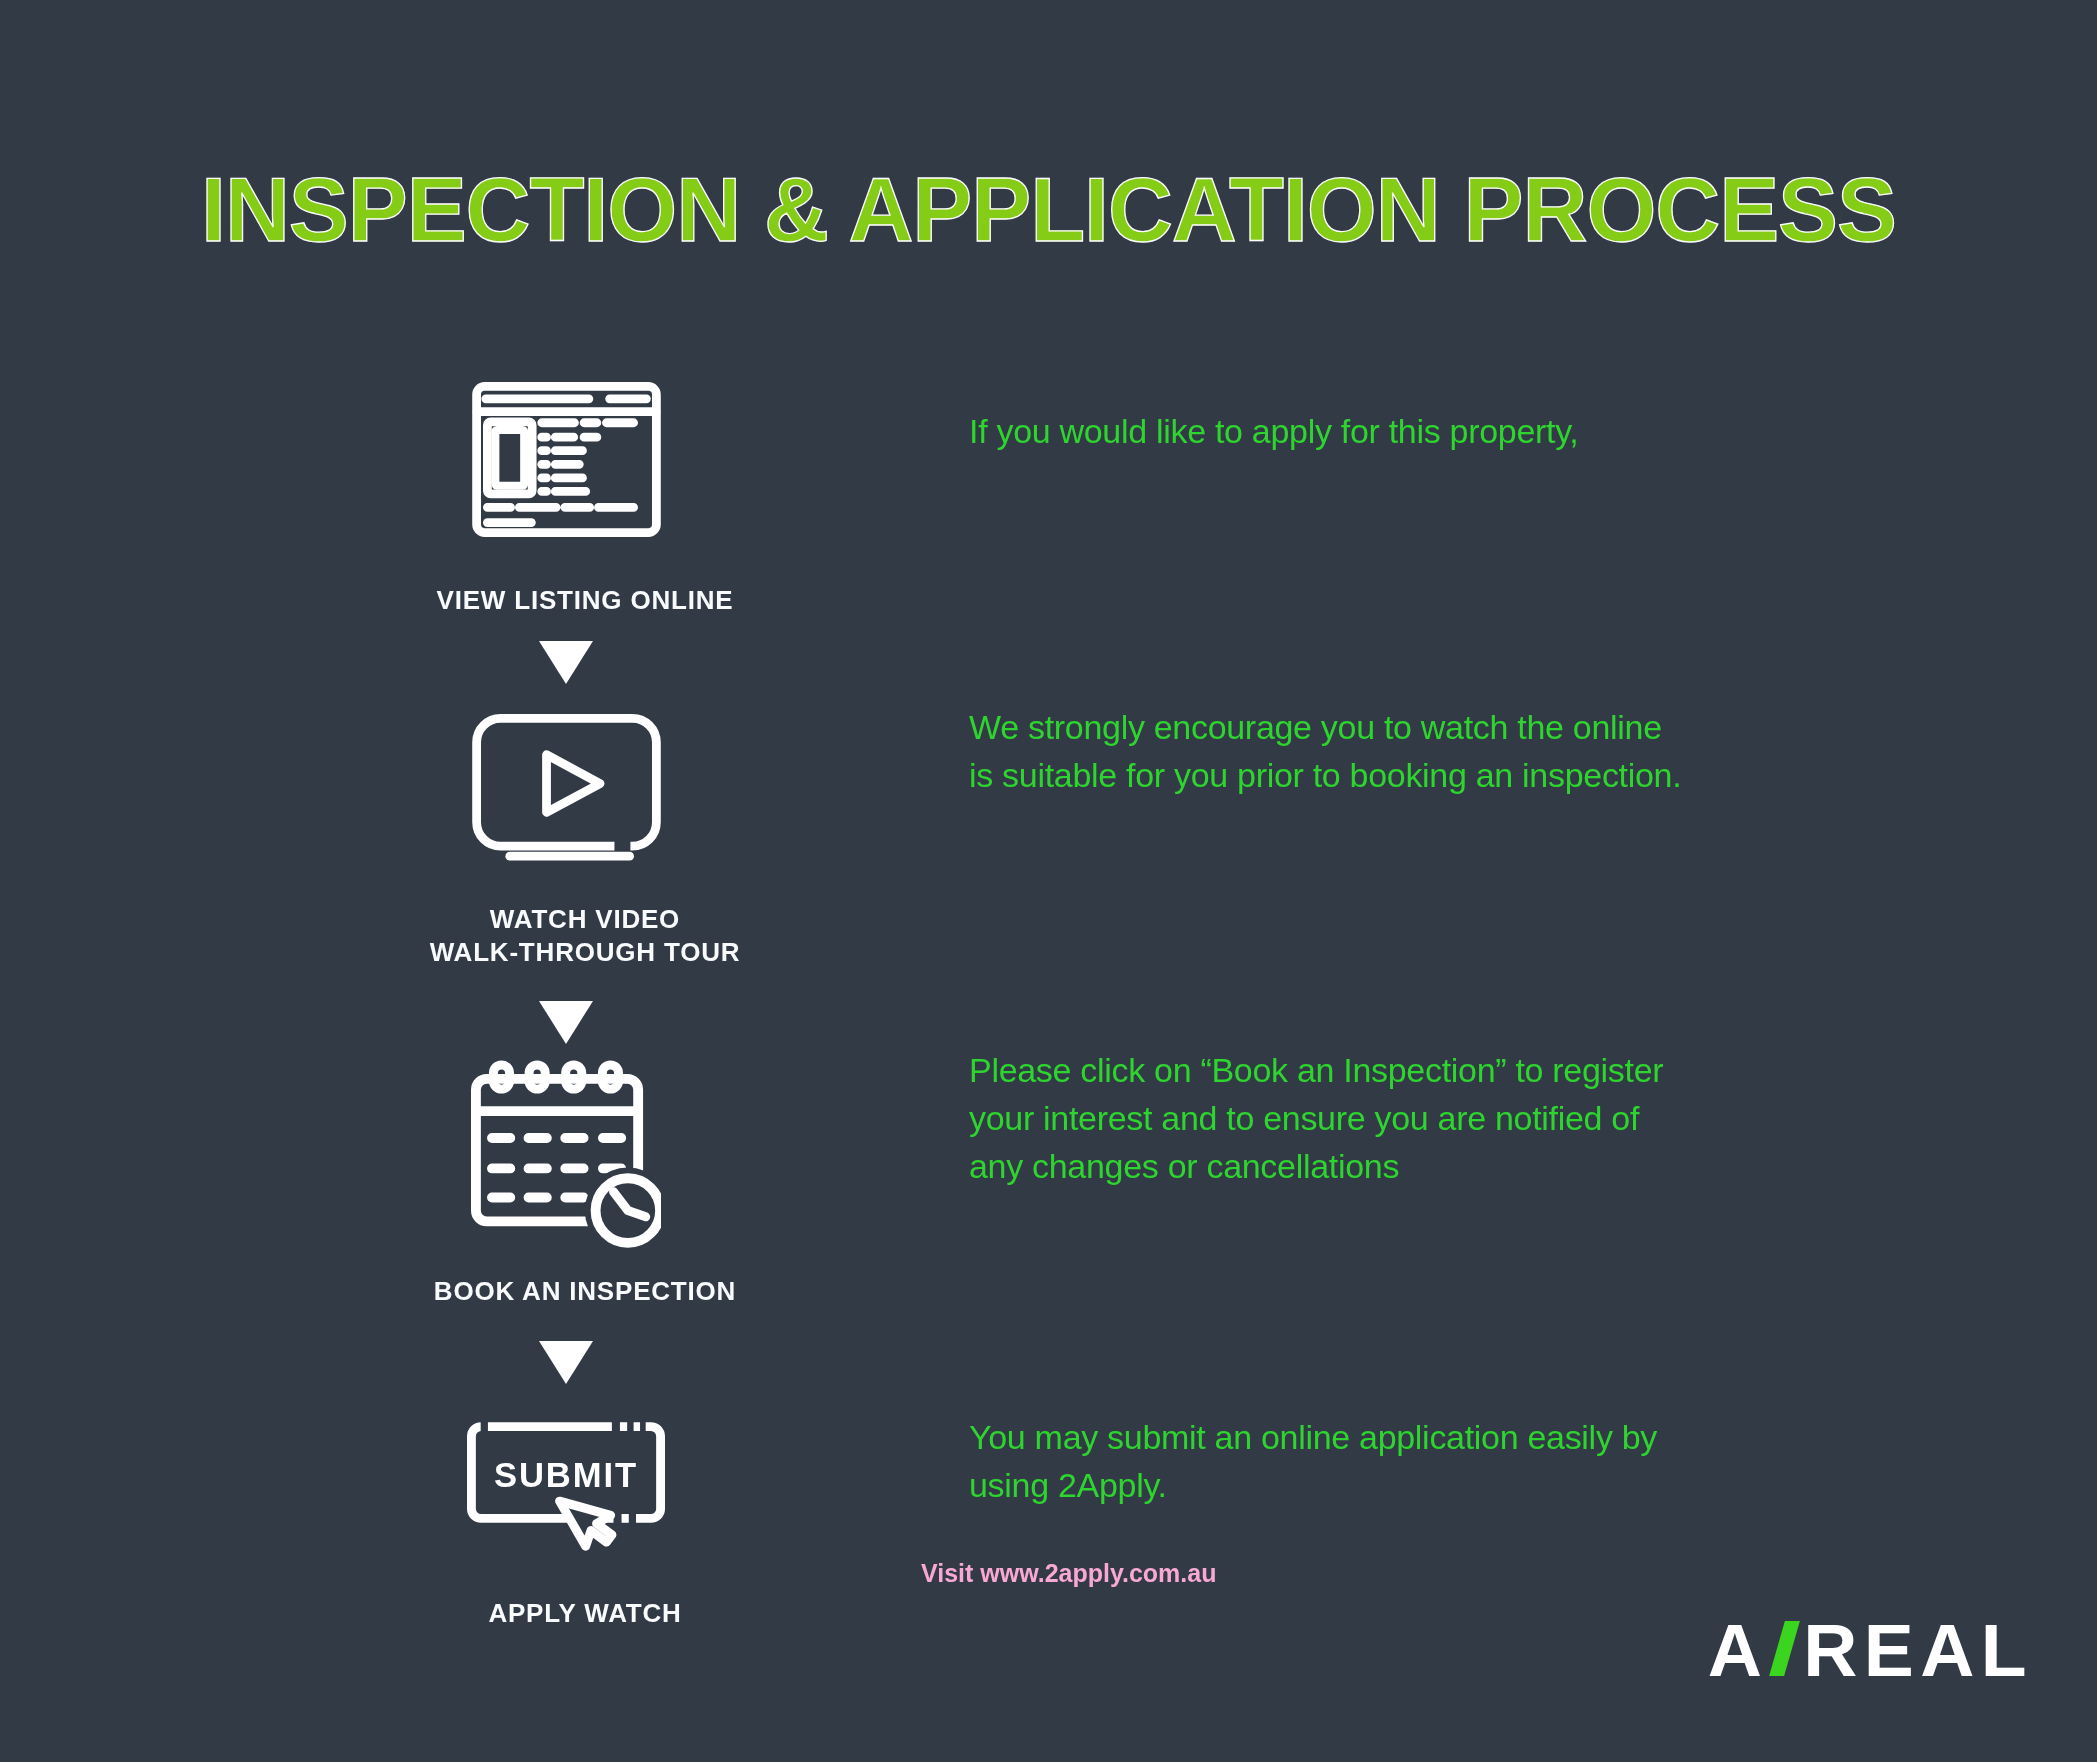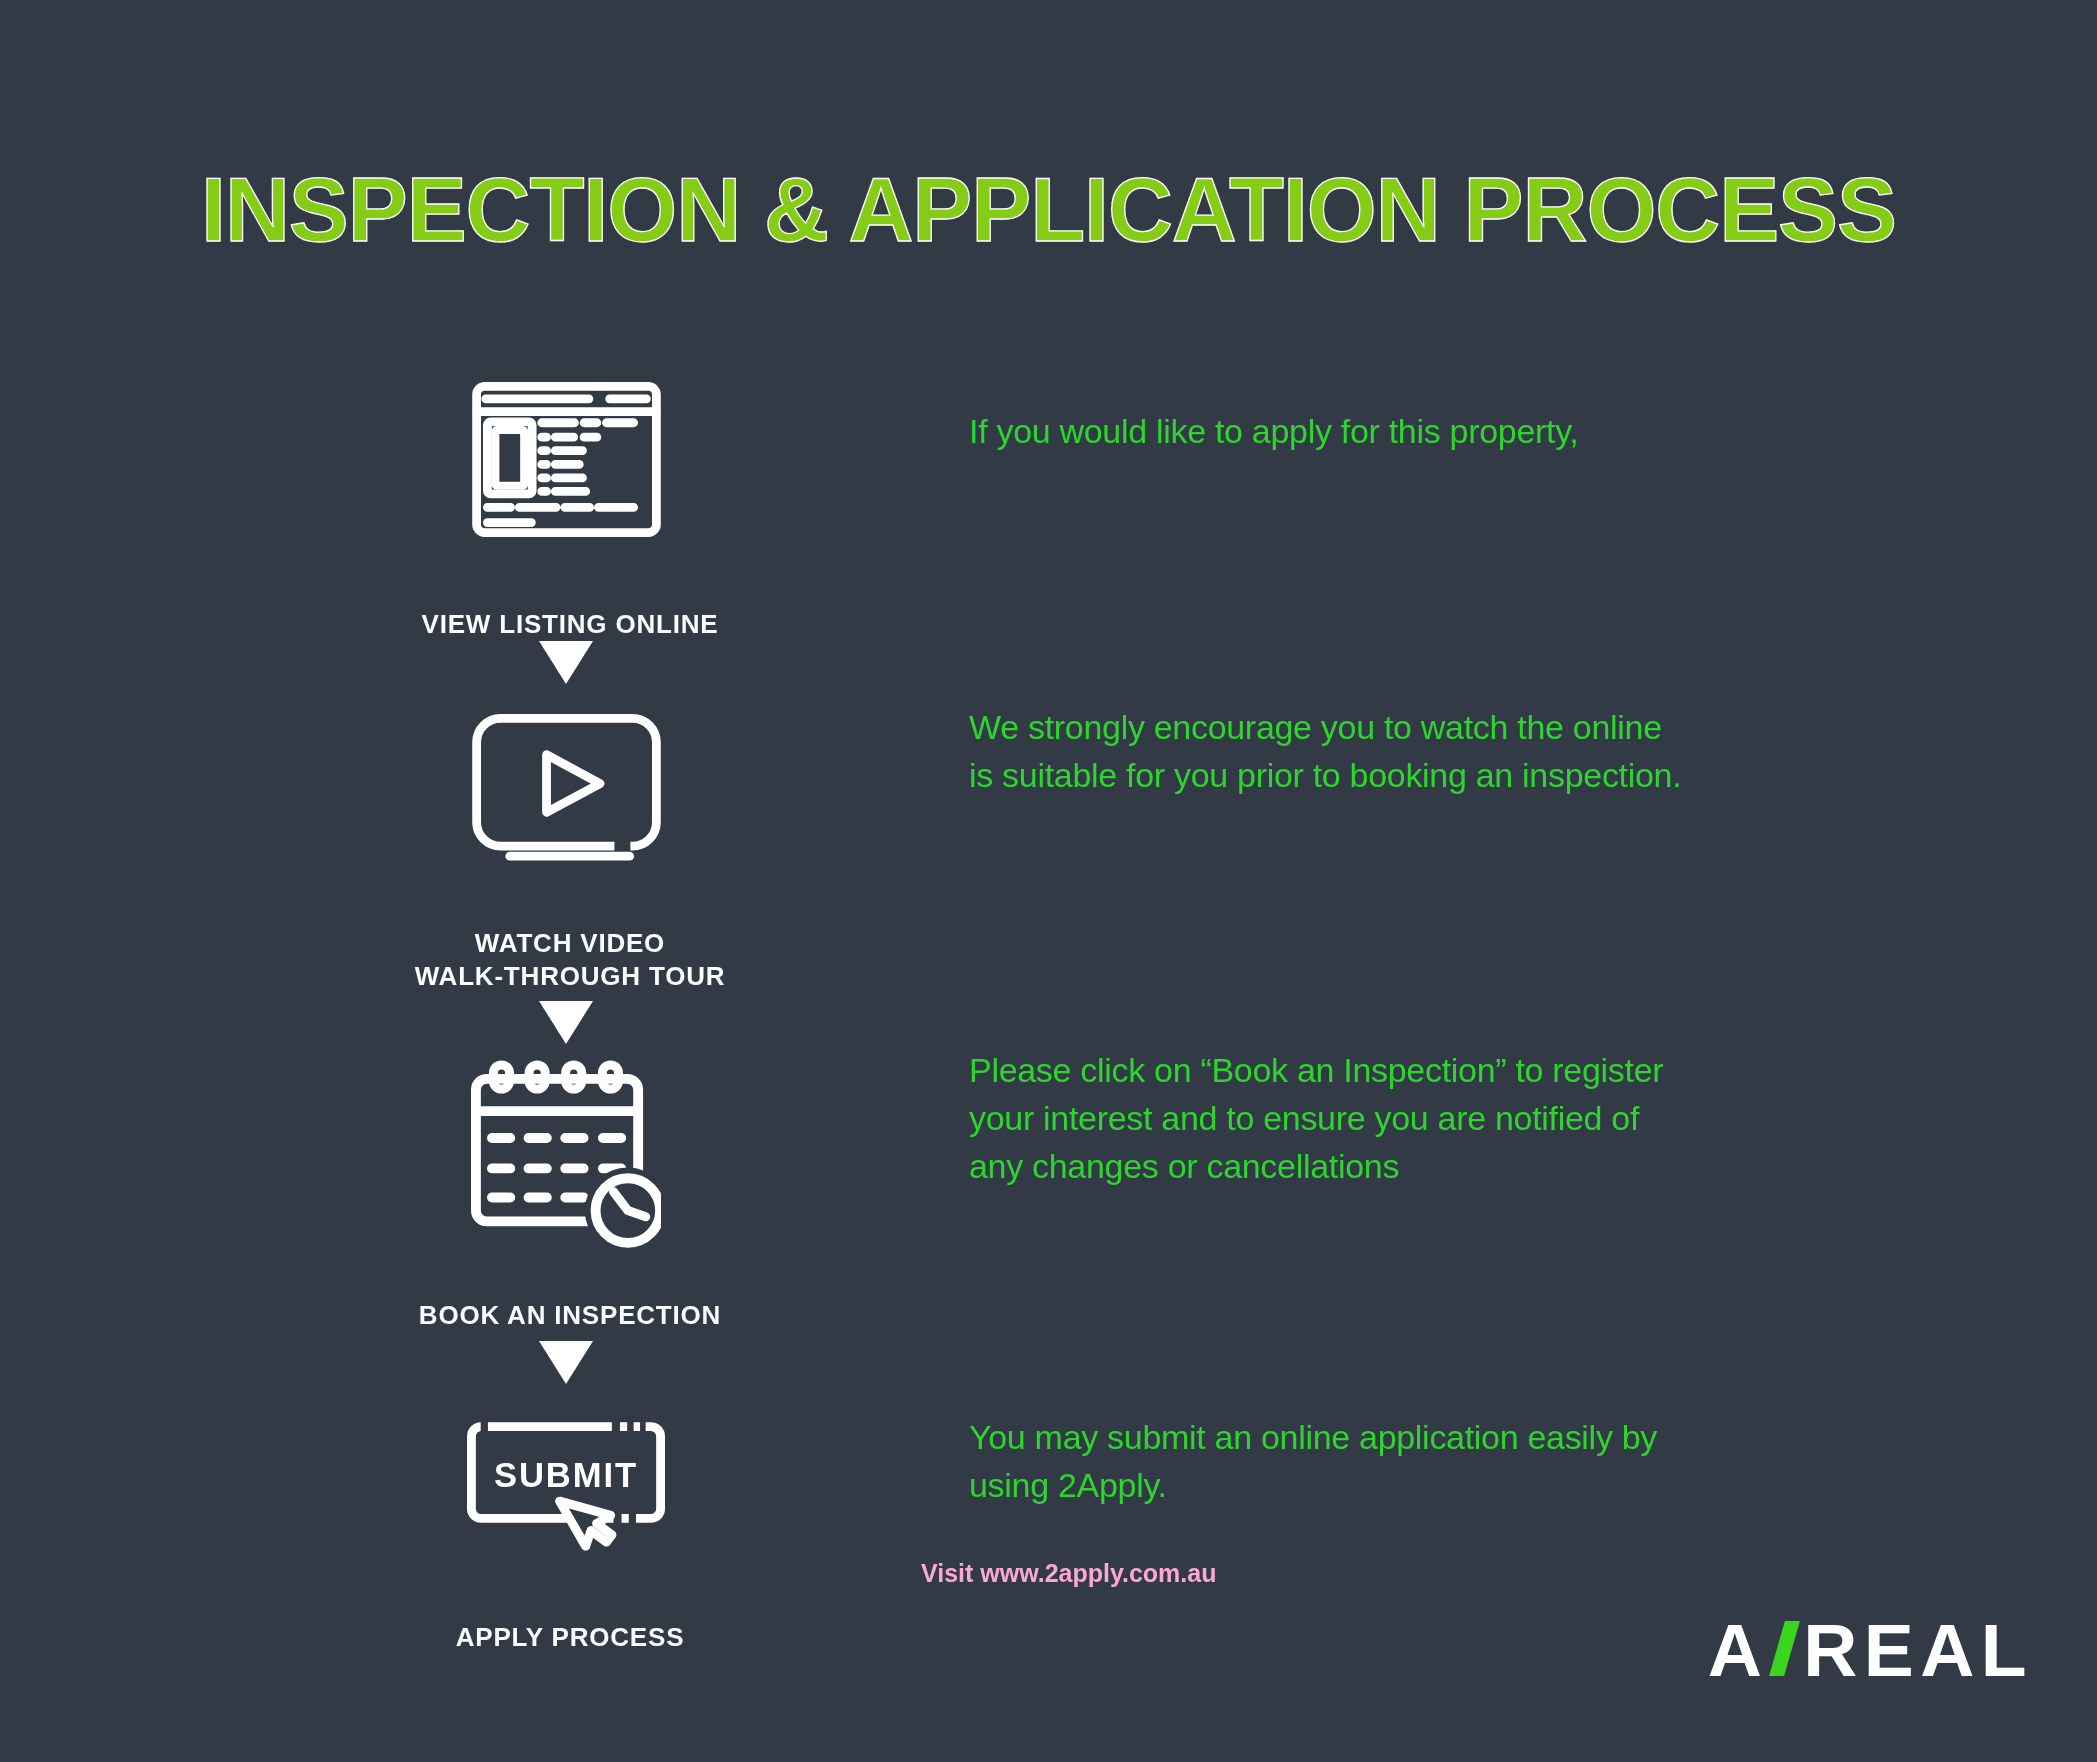--- a/index.html
+++ b/index.html
@@ -13,23 +13,23 @@
     text-align:center;color:#84cc16;font-size:90px;font-weight:bold;
     letter-spacing:-1.1px;-webkit-text-stroke:1.3px #FFFFFF;white-space:nowrap;
   }
   .icon{position:absolute;}
   .icon .ln{stroke:#FFFFFF;fill:none;stroke-width:5.5;stroke-linecap:round;stroke-linejoin:round;}
   .icon .thin{stroke-width:5;}
   .icon .bgmask{stroke:#323A46;fill:none;stroke-width:8.5;stroke-linecap:butt;}
   .icon .bgfill{fill:#323A46;stroke:none;}
   .icon .darkfill{fill:#323A46;}
   .step-label{
-    position:absolute;left:570px;transform:translateX(-50%);
+    position:absolute;left:585px;transform:translateX(-50%);
     color:#F8FAFB;font-size:26px;font-weight:bold;letter-spacing:0.8px;
-    line-height:33px;text-align:center;white-space:nowrap;margin-top:24px;
+    line-height:33px;text-align:center;white-space:nowrap;
   }
   .arrow{
     position:absolute;left:539px;width:0;height:0;
     border-left:27px solid transparent;border-right:27px solid transparent;
     border-top:43px solid #FFFFFF;
   }
   .desc{
     position:absolute;left:921px;color:#2ED52E;
     font-size:34px;line-height:48px;letter-spacing:-0.3px;white-space:nowrap;margin-left:48px;
   }
@@ -108,21 +108,21 @@
 <svg class="icon" style="left:467px;top:1422px;" width="198" height="155" viewBox="0 0 123 96">
   <rect class="ln" x="2.75" y="2.75" width="117.5" height="57" rx="6"></rect>
   <path class="bgmask" d="M8.5 2.75 H13 M90 2.75 H95 M99.5 2.75 H103.5 M107.5 2.75 H111"></path>
   <path class="bgmask" d="M91 59.75 H96 M100.5 59.75 H105"></path>
   <text x="61.5" y="40" text-anchor="middle" font-size="21.5" font-weight="bold" letter-spacing="1.2" fill="#FFFFFF" stroke="none" font-family="Liberation Sans, sans-serif">SUBMIT</text>
   <g transform="translate(57.5 49) rotate(-30) scale(1.58)">
     <path d="M0 0 L0 20.5 L4.9 16.2 L7.9 23.2 L11.2 21.8 L8.2 14.9 L14.6 14.9 Z" fill="#323A46" stroke="#FFFFFF" stroke-width="3.5" stroke-linejoin="round"></path>
   </g>
 </svg>
 <div class="step-label" style="top:1597px;">
-  <div>APPLY PROCESS</div>
+  <div>APPLY WATCH</div>
 </div>
 
 <div class="desc" style="top:407px;">
   <div>If you would like to apply for this property,</div>
 </div>
 
 <div class="desc" style="top:703px;">
   <div>We strongly encourage you to watch the online</div>
   <div>is suitable for you prior to booking an inspection.</div>
 </div>

